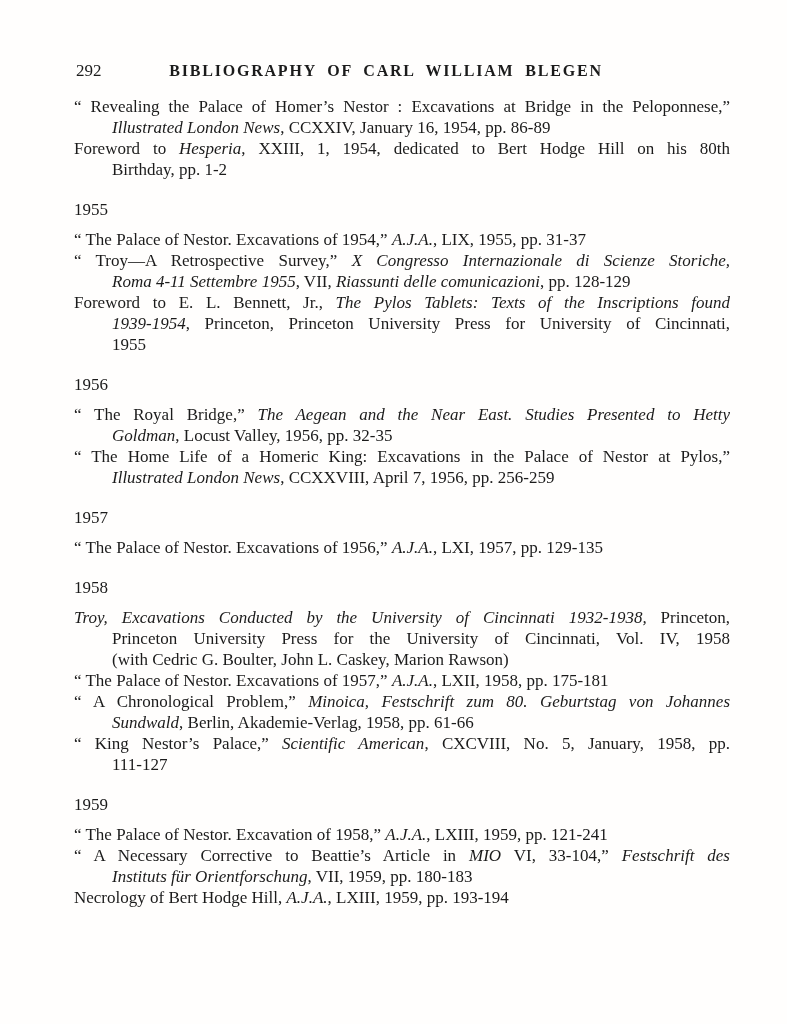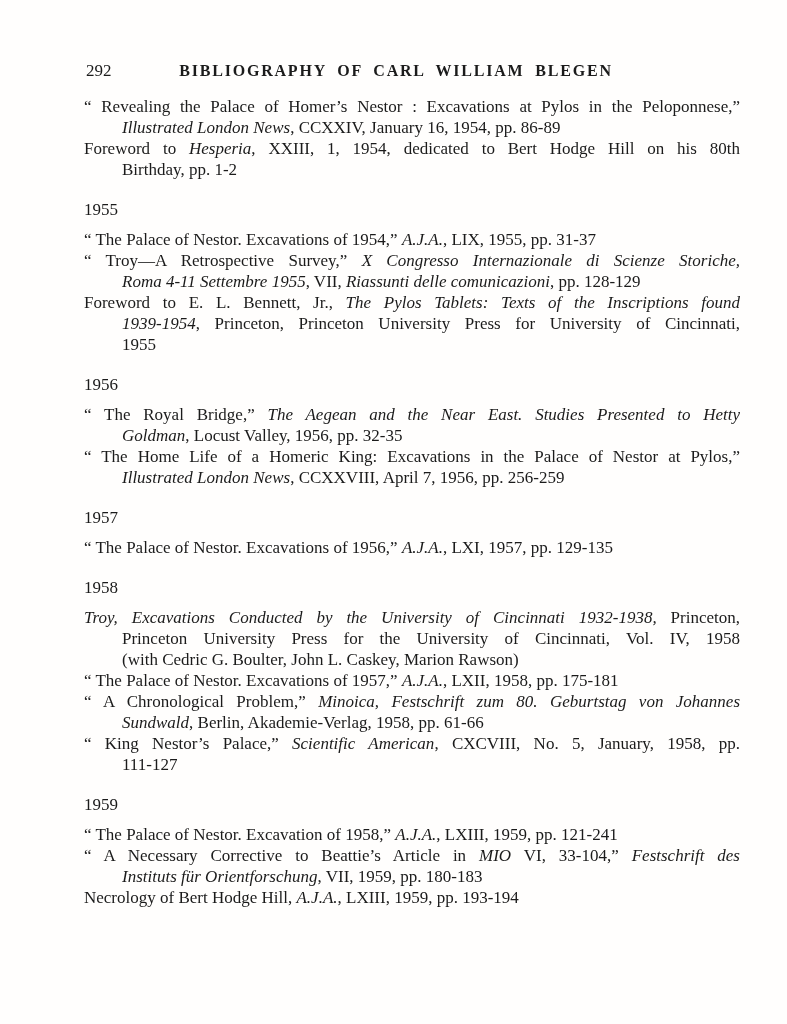--- a/index.html
+++ b/index.html
@@ -10,21 +10,21 @@
   }
   .page {
     position: relative;
     width: 787px; height: 1024px;
     background: #fffefd;
     overflow: hidden;
     color: #1b1b1b;
   }
   .sheet {
     position: absolute;
-    left: 84px; top: 62px;
+    left: 74px; top: 62px;
     width: 656px;
   }
   .header { position: relative; height: 34px; }
   .pageno {
     position: absolute; left: 2px; top: 0;
     font-size: 17px; line-height: 18px;
   }
   .title {
     margin: 0;
     font-size: 16px;
@@ -54,21 +54,21 @@
 <body>
 
 <div class="page">
   <div class="sheet">
     <div class="header">
       <span class="pageno">292</span>
       <h1 class="title">BIBLIOGRAPHY OF CARL WILLIAM BLEGEN</h1>
     </div>
     <main id="content">
         <div class="entry">
-          <div class="line ind0 just"><span>“ Revealing the Palace of Homer’s Nestor :  Excavations at Pylos in the Peloponnese,”</span></div>
+          <div class="line ind0 just"><span>“ Revealing the Palace of Homer’s Nestor :  Excavations at Bridge in the Peloponnese,”</span></div>
           <div class="line ind1"><em>Illustrated London News</em><span>, CCXXIV, January 16, 1954, pp. 86-89</span></div>
         </div>
         <div class="entry">
           <div class="line ind0 just"><span>Foreword to </span><em>Hesperia</em><span>, XXIII, 1, 1954, dedicated to Bert Hodge Hill on his 80th</span></div>
           <div class="line ind1"><span>Birthday, pp. 1-2</span></div>
         </div>
         <div class="year">1955</div>
         <div class="entry">
           <div class="line ind0"><span>“ The Palace of Nestor.  Excavations of 1954,” </span><em>A.J.A.</em><span>, LIX, 1955, pp. 31-37</span></div>
         </div>

